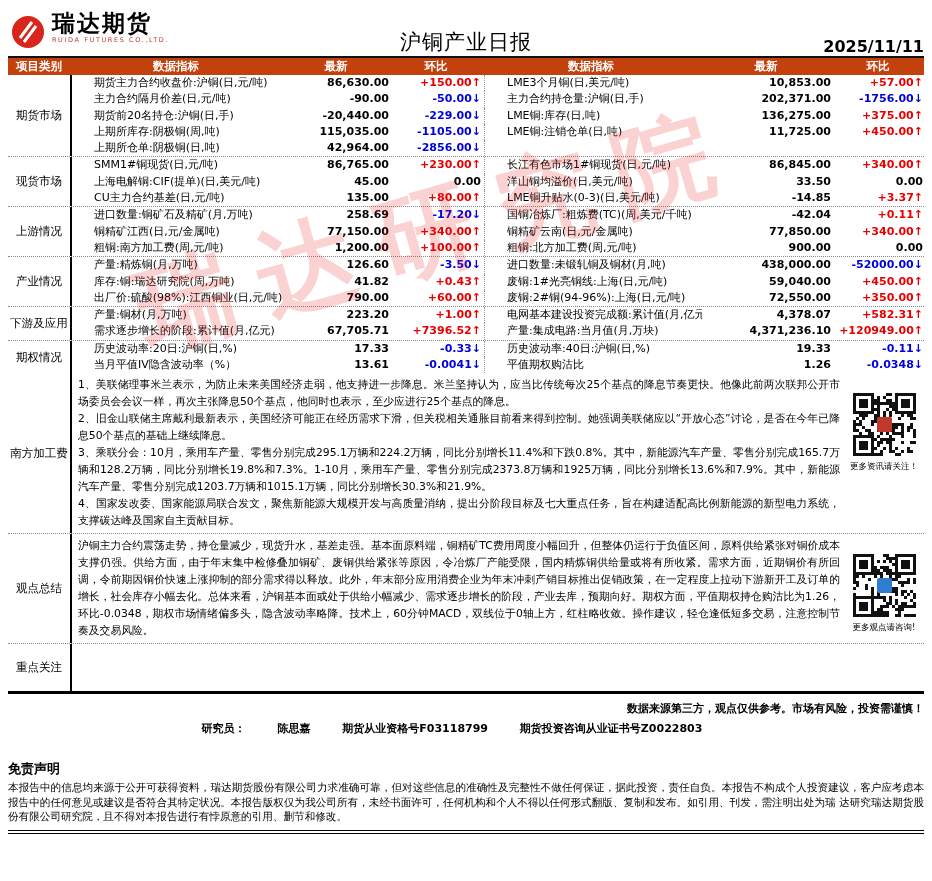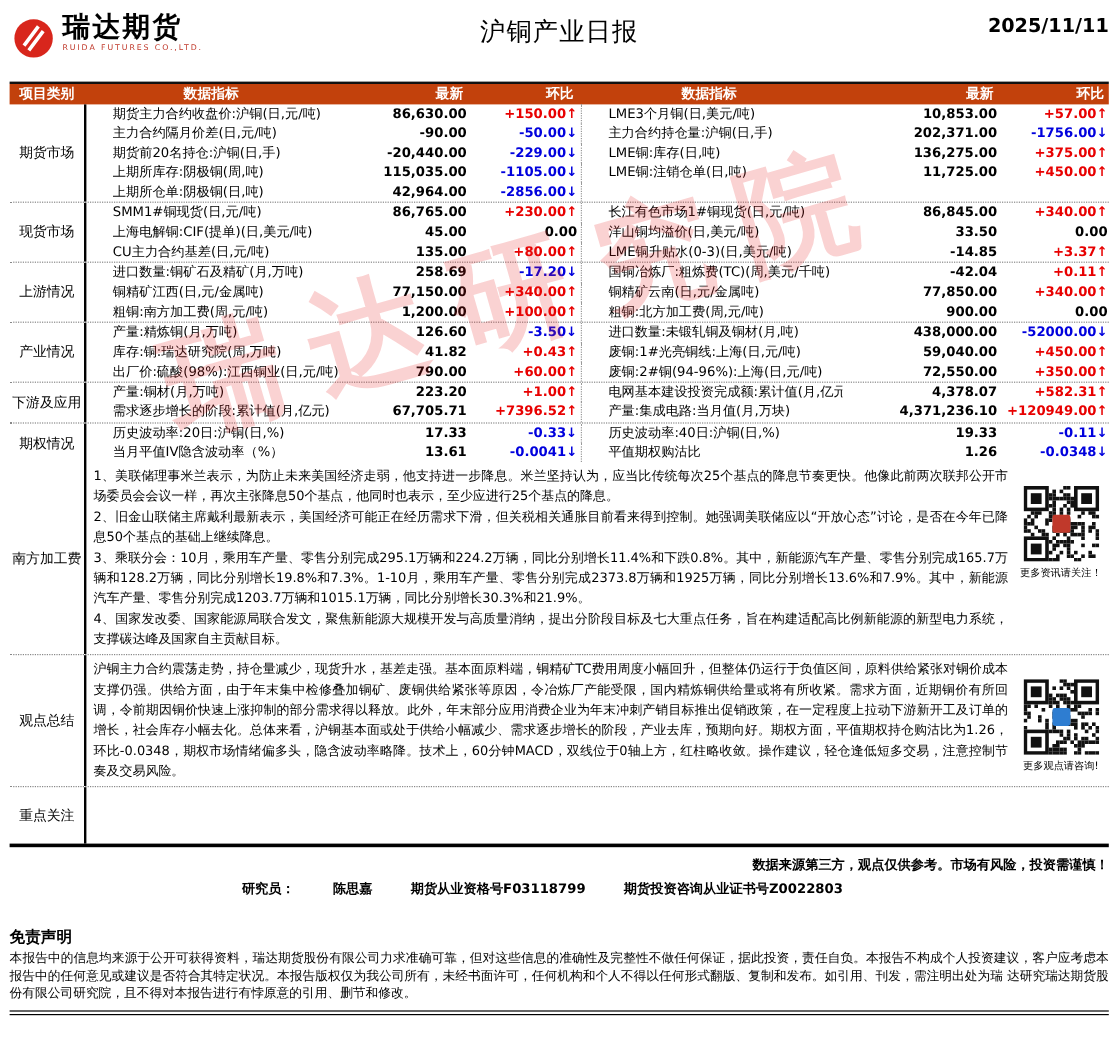--- a/index.html
+++ b/index.html
@@ -1,30 +1,30 @@
 <!DOCTYPE html>
 <html><head>
 <meta charset="utf-8">
 <style>
   html,body{margin:0;padding:0;background:#fff;}
   body{width:932px;height:881px;font-family:"DejaVu Sans","Liberation Sans",sans-serif;color:#000;position:relative;overflow:hidden;}
   .page{width:916px;margin:0 auto;position:relative;}
   
-  .hdr{height:56px;position:relative;display:flex;align-items:flex-start;margin-top:12px;}
+  .hdr{height:56px;position:relative;display:flex;align-items:flex-end;}
   .brand{display:flex;align-items:flex-start;gap:4px;}
   .brand-col{display:flex;flex-direction:column;line-height:1;}
   .brand-cn{font-size:23px;font-weight:bold;letter-spacing:2px;}
   .brand-en{font-size:6.5px;color:#c0392b;letter-spacing:1.6px;margin-top:2px;}
   .doc-title{position:absolute;left:0;right:0;text-align:center;font-size:21px;font-weight:normal;letter-spacing:1px;}
   .doc-date{margin-left:auto;font-size:16px;font-weight:bold;}
   
   .tbl{border-top:2px solid #111;border-bottom:3px solid #000;position:relative;}
   .thead{display:grid;grid-template-columns:62px 212px 108px 92px 218px 132px 92px;background:#c2410c;color:#fff;font-weight:bold;font-size:11.5px;height:17px;line-height:17px;}
   .thead .th{padding:0 4px;white-space:nowrap;overflow:hidden;}
-  .th.ctr{text-align:center}.th.rgt{text-align:right}
+  .th.ctr{text-align:center}.th.rgt{text-align:center}
   .section{display:flex;align-items:stretch;}
   .section + .section{border-top:1px dotted #888;}
   .cat{width:62px;flex:0 0 62px;display:flex;align-items:center;justify-content:center;font-size:11.5px;}
   .rows{flex:1;display:grid;grid-template-columns:212px 108px 92px 218px 132px 92px;grid-auto-rows:16.3px;border-left:2px solid #000;font-size:11px;}
   .c{line-height:16.3px;white-space:nowrap;overflow:hidden;padding:0 3px;}
   .c.name{text-align:left;padding-left:22px;}
   .c.mid{border-left:1px dotted #999;}
   .c.num{text-align:right;font-weight:bold;}
   .c.chg{text-align:right;font-weight:bold;}
   .chg.up{color:#e80000;}

